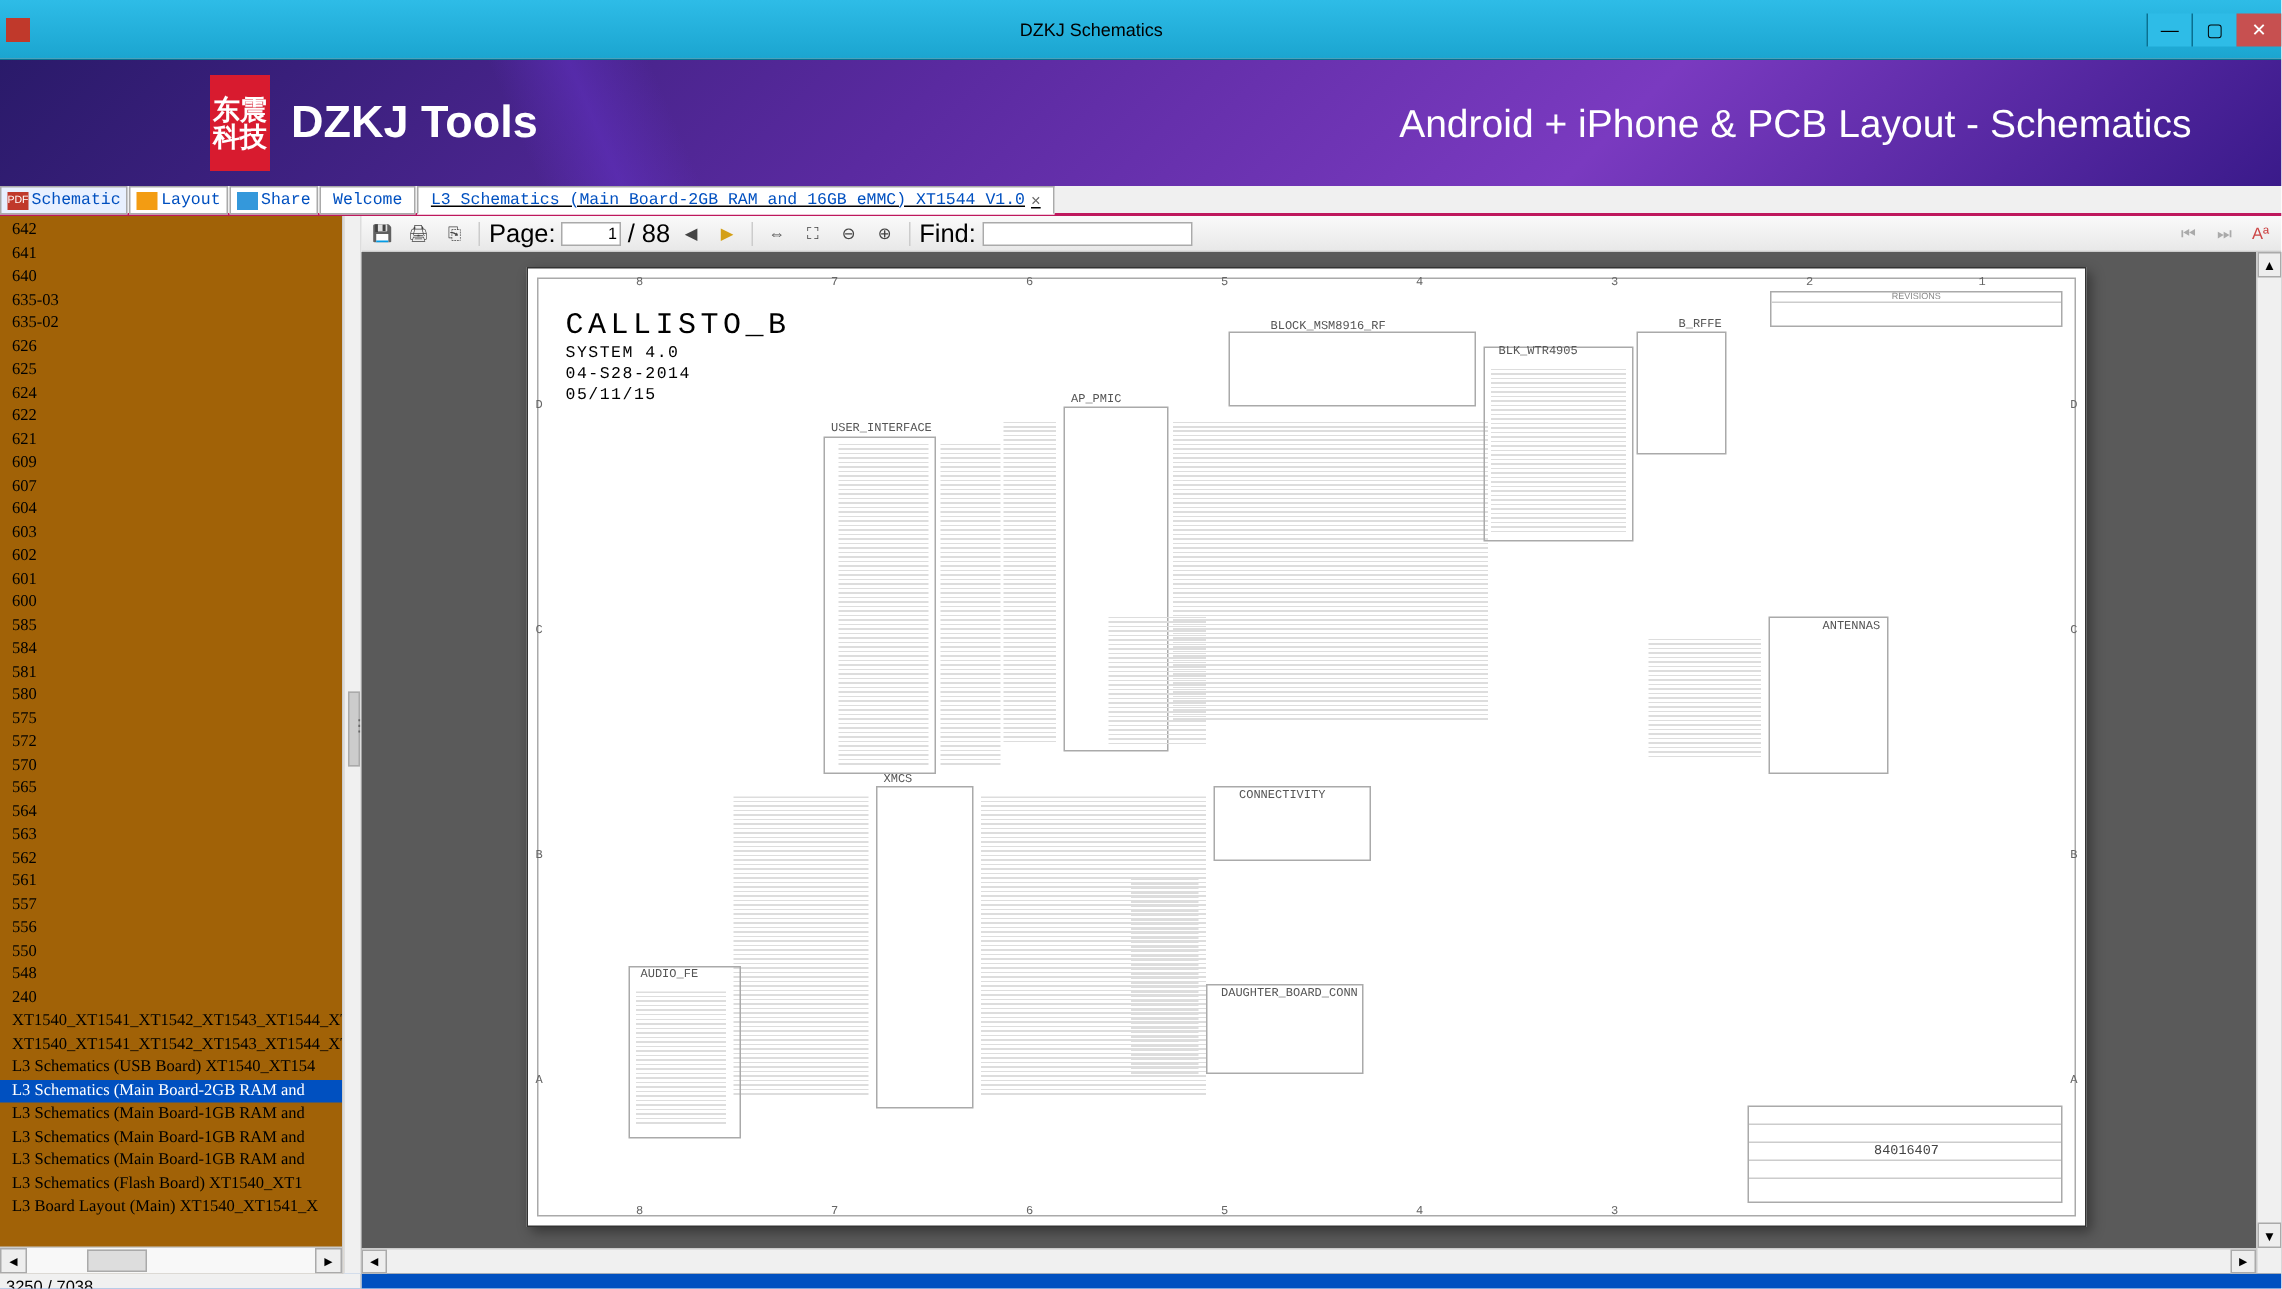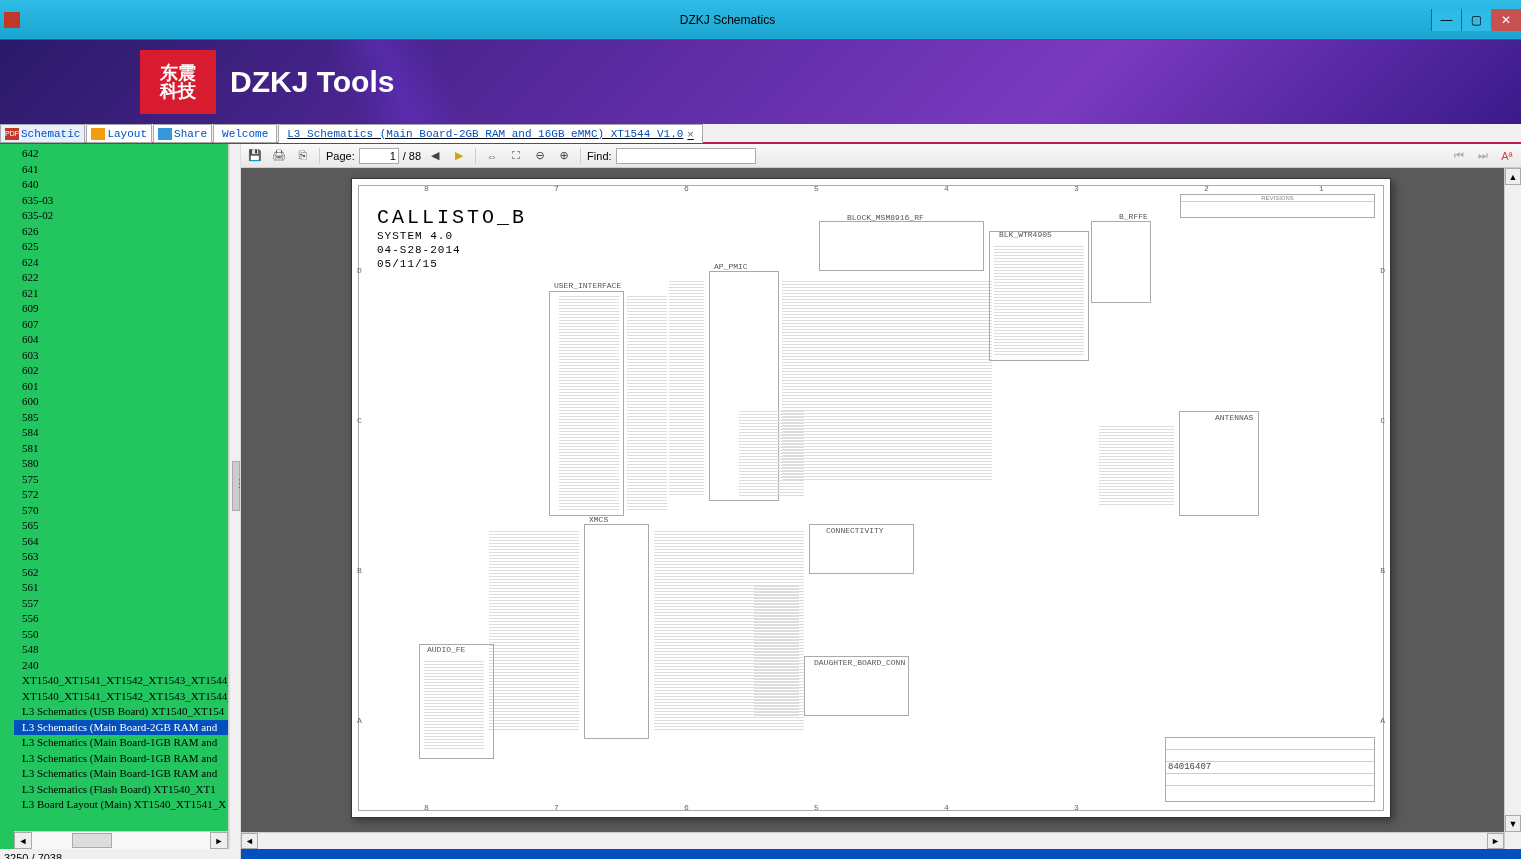--- a/index.html
+++ b/index.html
@@ -6,52 +6,52 @@
 body { width: 1521px; height: 859px; background: #fff; overflow: hidden; font-size: 11px; }
 .titlebar { height: 40px; background: linear-gradient(to bottom, #2ebce7, #1ba5d0); display: flex; align-items: center; border-bottom: 1px solid #0a7090; }
 .titlebar-icon { width: 16px; height: 16px; background: #c0392b; margin: 0 4px; }
 .titlebar-title { flex: 1; text-align: center; font-size: 12px; color: #000; }
 .win-btns { display: flex; }
 .win-btn { width: 30px; height: 22px; display: flex; align-items: center; justify-content: center; font-size: 12px; cursor: pointer; }
 .win-min, .win-max { background: #2ebce7; color: #000; border-left: 1px solid #0a7090; }
 .win-close { background: #c75050; color: #fff; }
 .banner { height: 84px; background: linear-gradient(135deg, #2a1a6a 0%, #5a2aa0 40%, #7a3ac0 70%, #3a1a8a 100%); display: flex; align-items: center; color: #fff; position: relative; overflow: hidden; }
 .banner::before { content: ""; position: absolute; left: 200px; top: -20px; width: 400px; height: 140px; background: linear-gradient(45deg, transparent 40%, rgba(100,50,200,0.5) 50%, transparent 60%); transform: skewX(-30deg); }
-.logo-box { width: 76px; height: 64px; background: #d81b2f; margin-left: 140px; display: flex; flex-direction: column; align-items: center; justify-content: center; color: #fff; font-weight: bold; font-size: 18px; line-height: 1; z-index: 1; }
+.logo-box { width: 40px; height: 64px; background: #d81b2f; margin-left: 140px; display: flex; flex-direction: column; align-items: center; justify-content: center; color: #fff; font-weight: bold; font-size: 18px; line-height: 1; z-index: 1; }
 .banner-title { font-size: 30px; font-weight: bold; margin-left: 14px; z-index: 1; }
 .banner-subtitle { font-size: 26px; position: absolute; right: 60px; z-index: 1; }
 .tabbar { height: 20px; background: #f0f0f0; display: flex; border-bottom: 2px solid #be185d; }
 .tabbtn { height: 19px; display: flex; align-items: center; padding: 0 4px; border: 1px solid #aaa; background: #fff; font-size: 11px; cursor: pointer; margin-right: 1px; }
 .tabbtn.active { background: #e8f0ff; }
 .tabbtn-icon { width: 14px; height: 12px; margin-right: 2px; }
 .pdf-icon { background: #c0392b; color: #fff; font-size: 7px; display: flex; align-items: center; justify-content: center; }
 .pads-icon { background: #f39c12; }
 .share-icon { background: #3498db; }
 .tab-label { color: #0050c0; font-family: 'Courier New', monospace; }
 .doc-tab { padding: 0 8px; }
 .doc-tab.active { background: #fff; border-bottom: 1px solid #fff; text-decoration: underline; }
 .tab-close { margin-left: 4px; color: #666; cursor: pointer; }
 .workspace { display: flex; height: 705px; }
-.sidebar { width: 229px; background: #22c55e; border-right: 1px solid #ccc; display: flex; flex-direction: column; padding-left: 14px; }
+.sidebar { width: 229px; background: #a16207; border-right: 1px solid #ccc; display: flex; flex-direction: column; }
 .tree { flex: 1; overflow: hidden; padding-top: 2px; }
 .tree-item { padding: 0 8px; font-size: 11px; height: 15.5px; line-height: 15.5px; cursor: pointer; white-space: nowrap; overflow: hidden; font-family: Tahoma; }
 .tree-item.selected { background: #0050c0; color: #fff; }
 .tree-scroll { height: 18px; display: flex; border-top: 1px solid #ccc; }
 .tree-scroll-btn { width: 18px; height: 17px; border: 1px solid #aaa; background: #eee; display: flex; align-items: center; justify-content: center; cursor: pointer; font-size: 9px; }
 .tree-scroll-track { flex: 1; background: #f8f8f8; position: relative; }
 .tree-scroll-thumb { position: absolute; left: 40px; width: 40px; height: 15px; background: #ddd; border: 1px solid #aaa; top: 1px; }
 .splitter { width: 12px; background: #f0f0f0; border-left: 1px solid #ddd; border-right: 1px solid #ddd; position: relative; cursor: ew-resize; }
 .splitter-handle { position: absolute; top: 45%; left: 2px; width: 8px; height: 50px; background: #ccc; border: 1px solid #aaa; }
 .splitter-handle::before { content: "⋮"; color: #666; position: absolute; left: 1px; top: 15px; }
 .splitter-arrow { position: absolute; left: 2px; top: 48%; color: #c0392b; font-size: 8px; }
 .viewer { flex: 1; display: flex; flex-direction: column; background: #fff; }
 .toolbar { height: 24px; background: linear-gradient(to bottom, #fafafa, #e8e8e8); border-bottom: 1px solid #ccc; display: flex; align-items: center; padding: 0 4px; gap: 4px; }
 .tb-btn { width: 20px; height: 18px; border: 1px solid transparent; display: flex; align-items: center; justify-content: center; cursor: pointer; font-size: 11px; color: #444; }
 .tb-sep { width: 1px; height: 16px; background: #ccc; margin: 0 2px; }
-.tb-label { font-size: 11px; color: #000; }
+.tb-label { font-size: 17px; color: #000; }
 .tb-input { width: 40px; height: 16px; border: 1px solid #aaa; font-size: 11px; text-align: right; padding-right: 2px; }
 .tb-find { width: 140px; height: 16px; border: 1px solid #aaa; font-size: 11px; padding-left: 2px; }
 .canvas { flex: 1; background: #5a5a5a; position: relative; overflow: hidden; }
 .right-scroll { position: absolute; right: 0; top: 0; width: 17px; height: 100%; background: #f0f0f0; border-left: 1px solid #ccc; }
 .scroll-btn-v { width: 16px; height: 17px; background: #eee; border: 1px solid #aaa; display: flex; align-items: center; justify-content: center; font-size: 9px; }
 .bottom-scroll { position: absolute; left: 0; bottom: 0; right: 17px; height: 17px; background: #f0f0f0; border-top: 1px solid #ccc; display: flex; }
 .scroll-btn-h { width: 17px; height: 16px; background: #eee; border: 1px solid #aaa; display: flex; align-items: center; justify-content: center; font-size: 9px; }
 .page { position: absolute; left: 110px; top: 10px; width: 1040px; height: 640px; background: #fff; border: 1px solid #333; box-shadow: 3px 3px 8px rgba(0,0,0,0.4); }
 .page-inner { position: absolute; inset: 6px; border: 1px solid #aaa; }
 .grid-label { position: absolute; font-size: 8px; color: #666; font-family: 'Courier New', monospace; }
@@ -79,20 +79,21 @@
     <div class="win-btn win-close">✕</div>
   </div>
 </div>
 
 <div class="banner">
   <div class="logo-box">
     <span>东震</span>
     <span>科技</span>
   </div>
   <div class="banner-title">DZKJ Tools</div>
+  <div class="banner-subtitle">Android + iPhone &amp; PCB Layout - Schematics</div>
 </div>
 
 <div class="tabbar">
   <div class="tabbtn active">
     <div class="tabbtn-icon pdf-icon">PDF</div>
     <span class="tab-label">Schematic</span>
   </div>
   <div class="tabbtn">
     <div class="tabbtn-icon pads-icon"></div>
     <span class="tab-label">Layout</span>
@@ -271,21 +272,21 @@
           <div class="block-label" style="left:68px;top:459px">AUDIO_FE</div>
           <div class="tiny-lines" style="left:65px;top:475px;width:60px;height:90px"></div>
 
           <div class="block" style="left:445px;top:470px;width:105px;height:60px"></div>
           <div class="block-label" style="left:455px;top:472px">DAUGHTER_BOARD_CONN</div>
           <div class="tiny-lines" style="left:395px;top:400px;width:45px;height:130px"></div>
 
           <div class="title-block">
             <div class="title-block-row"></div>
             <div class="title-block-row"></div>
-            <div class="title-block-row" style="text-align:left;font-size:9px;color:#444">84016407</div>
+            <div class="title-block-row" style="text-align:center;font-size:9px;color:#444">84016407</div>
             <div class="title-block-row"></div>
           </div>
         </div>
       </div>
       <div class="right-scroll">
         <div class="scroll-btn-v">▲</div>
         <div class="scroll-btn-v" style="position:absolute;bottom:17px">▼</div>
       </div>
       <div class="bottom-scroll">
         <div class="scroll-btn-h">◄</div>

